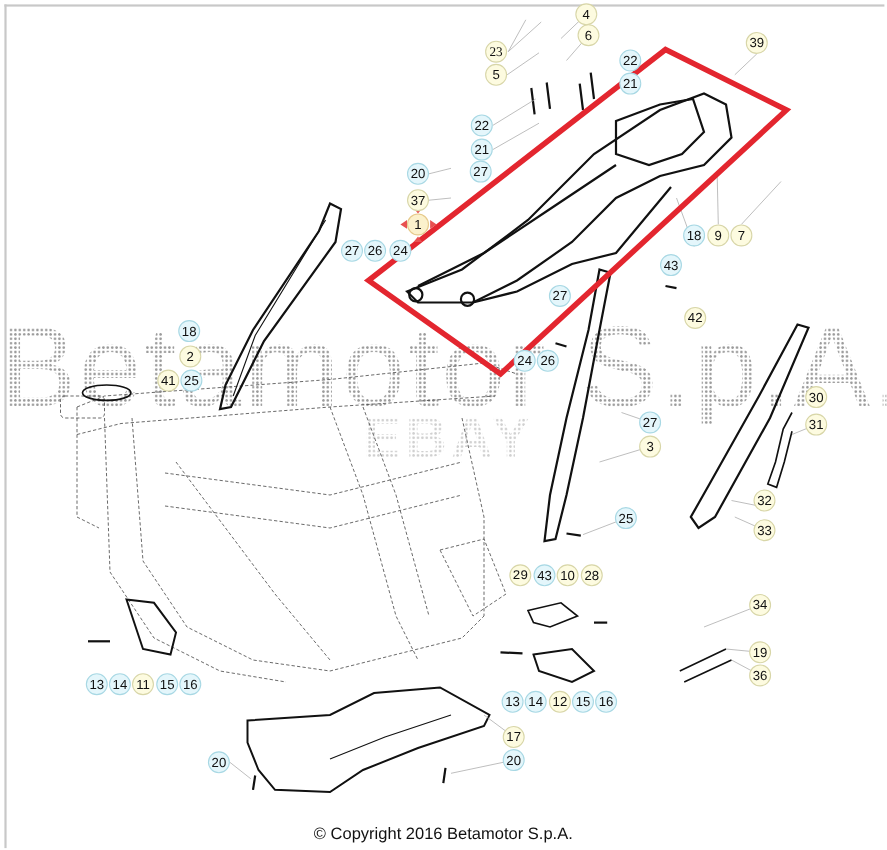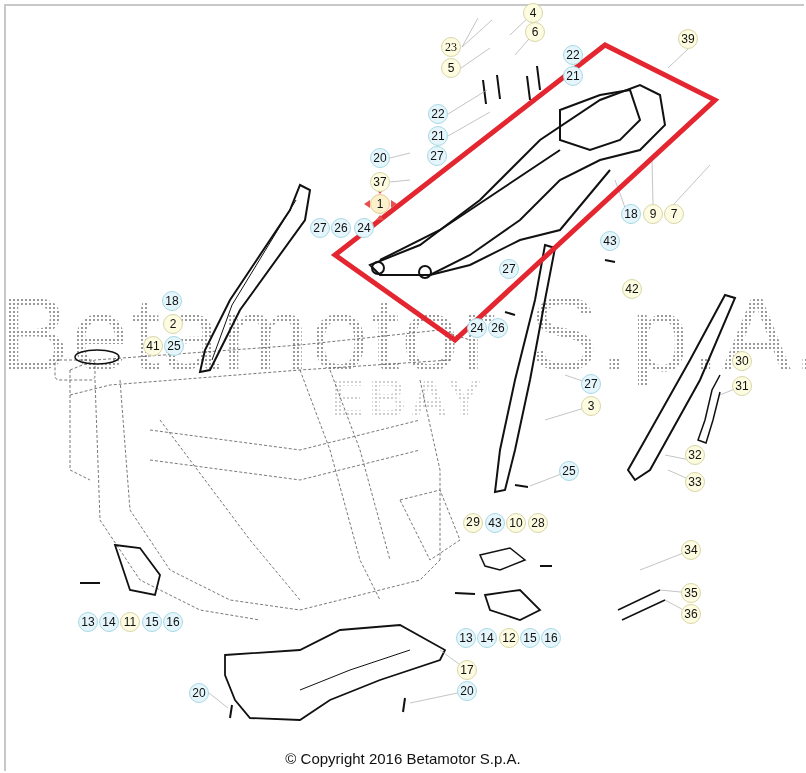--- a/index.html
+++ b/index.html
@@ -160,21 +160,21 @@
     <div class="bubble b" style="left: 581px; top: 374px;">27</div>
     <div class="bubble y" style="left: 581px; top: 396px;">3</div>
     <div class="bubble b" style="left: 559px; top: 461px;">25</div>
     <div class="bubble y" style="left: 685px; top: 445px;">32</div>
     <div class="bubble y" style="left: 685px; top: 472px;">33</div>
     <div class="bubble y" style="left: 463px; top: 513px; font-family: Liberation Mono, monospace;">29</div>
     <div class="bubble b" style="left: 485px; top: 513px;">43</div>
     <div class="bubble y" style="left: 506px; top: 513px;">10</div>
     <div class="bubble y" style="left: 528px; top: 513px;">28</div>
     <div class="bubble y" style="left: 681px; top: 540px;">34</div>
-    <div class="bubble y" style="left: 681px; top: 583px;">35</div>
+    <div class="bubble y" style="left: 681px; top: 583px;">19</div>
     <div class="bubble y" style="left: 681px; top: 604px;">36</div>
     <div class="bubble b" style="left: 78px; top: 612px;">13</div>
     <div class="bubble b" style="left: 99px; top: 612px;">14</div>
     <div class="bubble y" style="left: 120px; top: 612px;">11</div>
     <div class="bubble b" style="left: 142px; top: 612px;">15</div>
     <div class="bubble b" style="left: 163px; top: 612px;">16</div>
     <div class="bubble b" style="left: 456px; top: 628px;">13</div>
     <div class="bubble b" style="left: 477px; top: 628px;">14</div>
     <div class="bubble y" style="left: 499px; top: 628px;">12</div>
     <div class="bubble b" style="left: 520px; top: 628px;">15</div>

